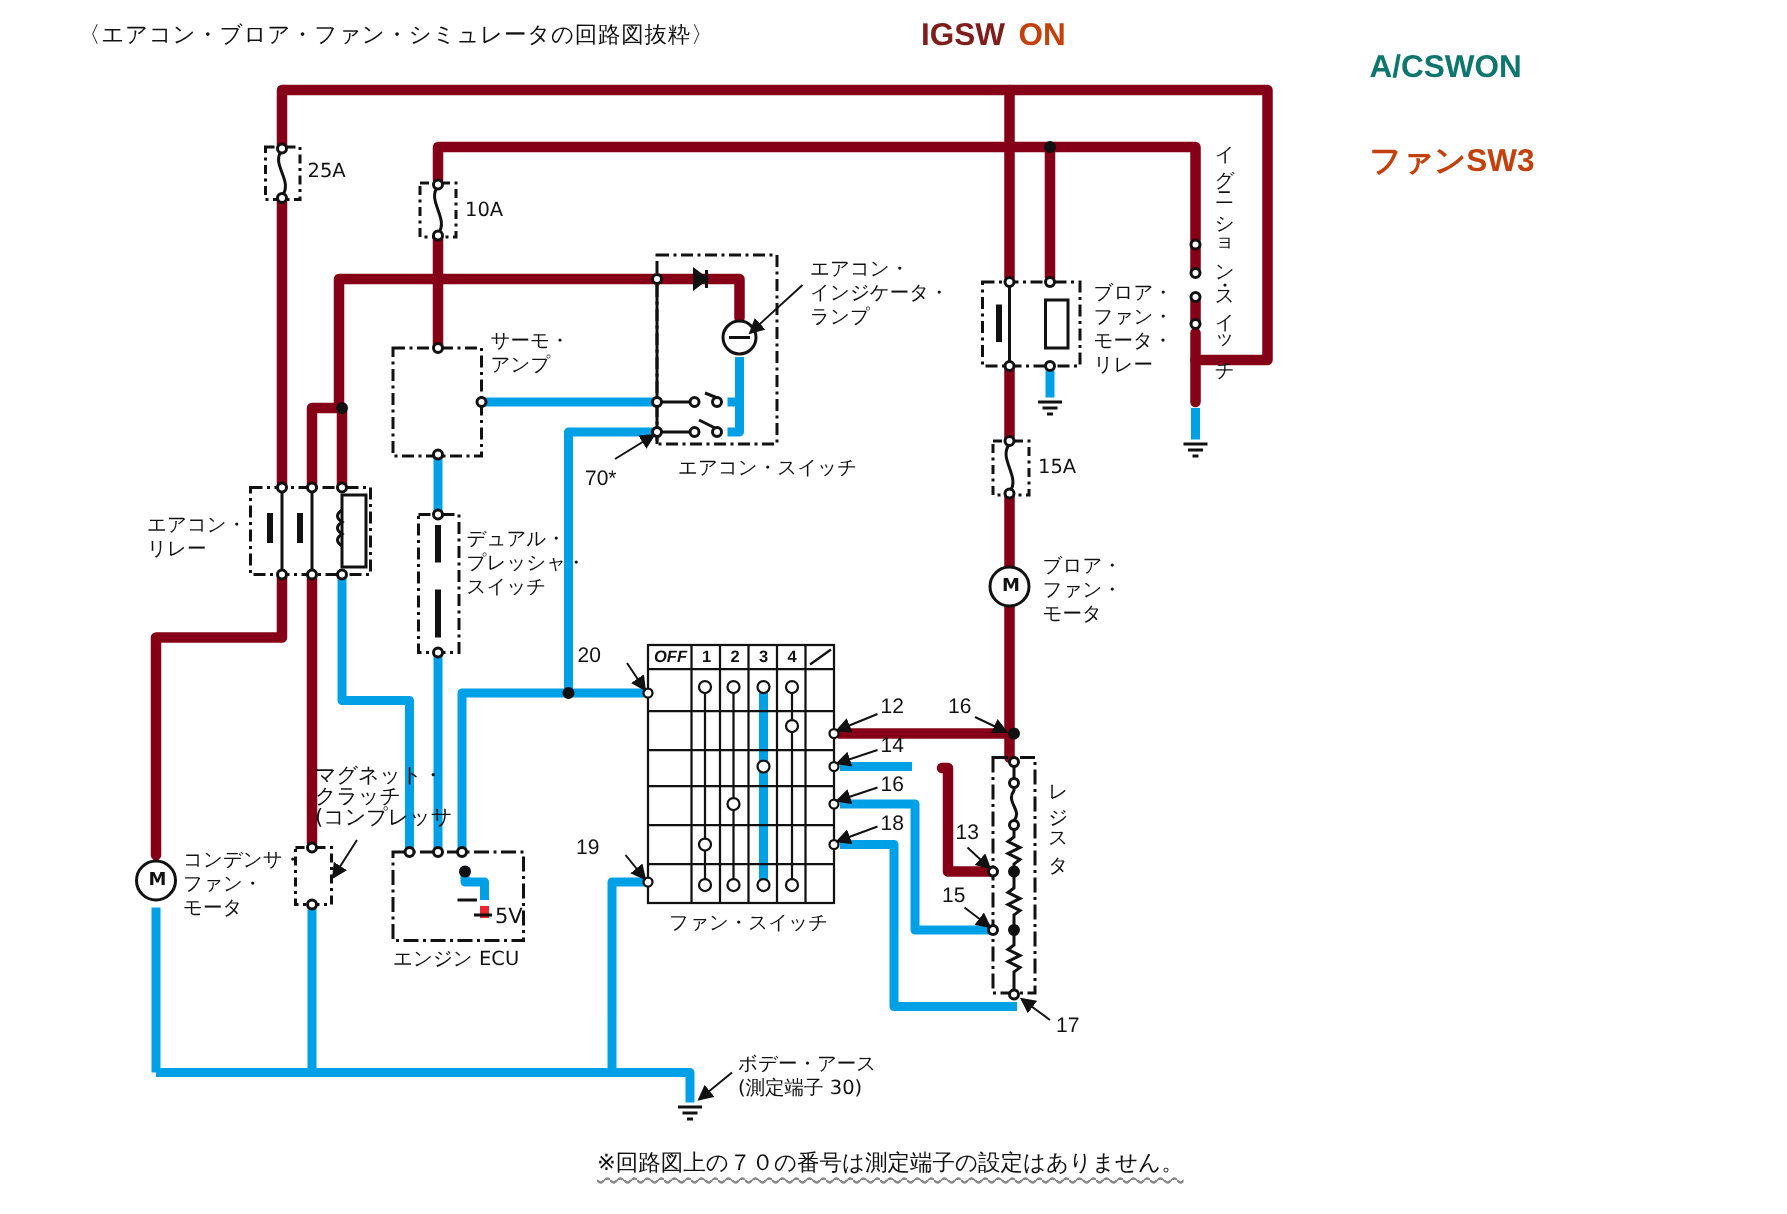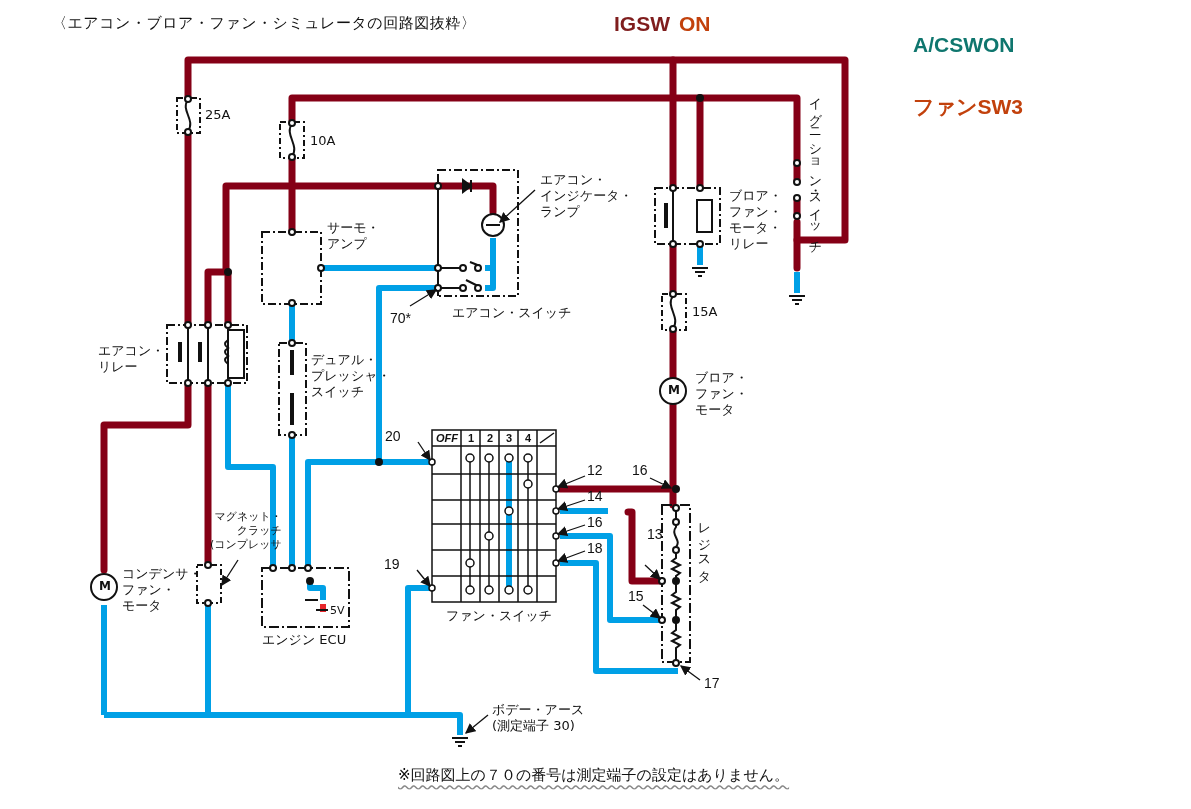--- a/index.html
+++ b/index.html
@@ -3,21 +3,21 @@
 <meta charset="utf-8">
 <style>
   html, body { margin:0; padding:0; background:#ffffff; }
   body { width:1191px; height:809px; position:relative; overflow:hidden;
          font-family:"DejaVu Sans", sans-serif; color:#111; }
   #diagram { position:absolute; left:0; top:0; width:1191px; height:809px; }
   .title { position:absolute; left:52px; top:14px; font-size:15px; letter-spacing:0.5px; }
   .status { position:absolute; color:#e8262b; font-weight:bold; font-size:21px;
             font-family:"Liberation Sans", sans-serif; }
   .lbl { position:absolute; font-size:13px; line-height:16px; white-space:pre; }
-  .lbl-sm { position:absolute; font-size:11px; line-height:14px; white-space:pre;text-align:right; }
+  .lbl-sm { position:absolute; font-size:14px; line-height:14px; white-space:pre; }
   .vlbl { position:absolute; font-size:13px; writing-mode:vertical-rl; line-height:14px; letter-spacing:1px; }
   .num { position:absolute; font-size:14px; font-family:"Liberation Sans", sans-serif; }
   .note { position:absolute; left:398px; top:766px; font-size:15px;
           text-decoration:underline wavy #888; text-underline-offset:4px; }
   .fs-header { position:absolute; font-size:11px; font-weight:bold; text-align:center; width:20px; font-family:"Liberation Sans",sans-serif; }
 </style>
 </head>
 <body>
 
 <svg id="diagram" viewBox="0 0 1191 809" xmlns="http://www.w3.org/2000/svg">
@@ -286,17 +286,17 @@
 <div class="fs-header" style="left:518px;top:432px;">4</div>
 
 <div class="num" style="left:390px;top:310px;">70*</div>
 <div class="num" style="left:385px;top:428px;">20</div>
 <div class="num" style="left:384px;top:556px;">19</div>
 <div class="num" style="left:587px;top:462px;">12</div>
 <div class="num" style="left:632px;top:462px;">16</div>
 <div class="num" style="left:587px;top:488px;">14</div>
 <div class="num" style="left:587px;top:514px;">16</div>
 <div class="num" style="left:587px;top:540px;">18</div>
-<div class="num" style="left:637px;top:526px;padding-left:10px;">13</div>
+<div class="num" style="left:637px;top:546px;">13</div>
 <div class="num" style="left:628px;top:588px;">15</div>
 <div class="num" style="left:704px;top:675px;">17</div>
 
 <div class="note">※回路図上の７０の番号は測定端子の設定はありません。</div>
 
 </body></html>

